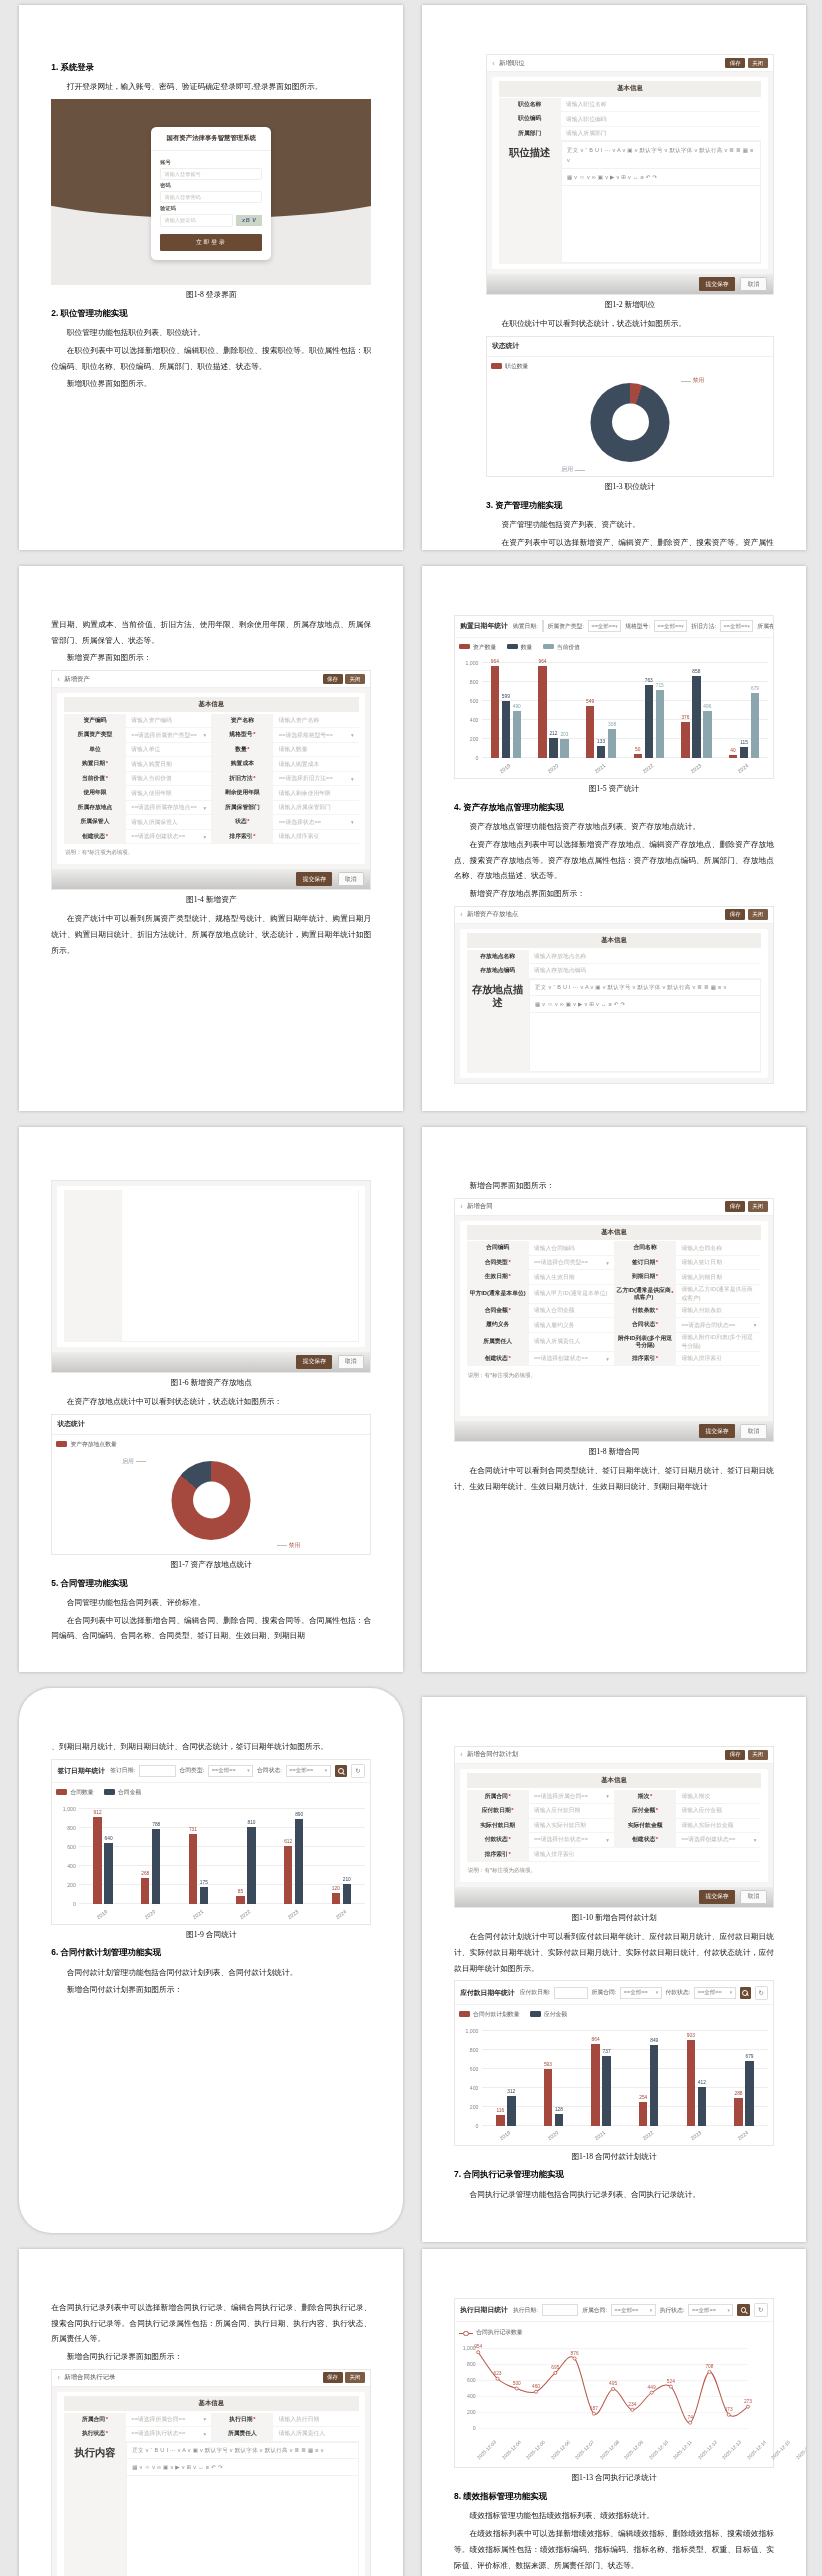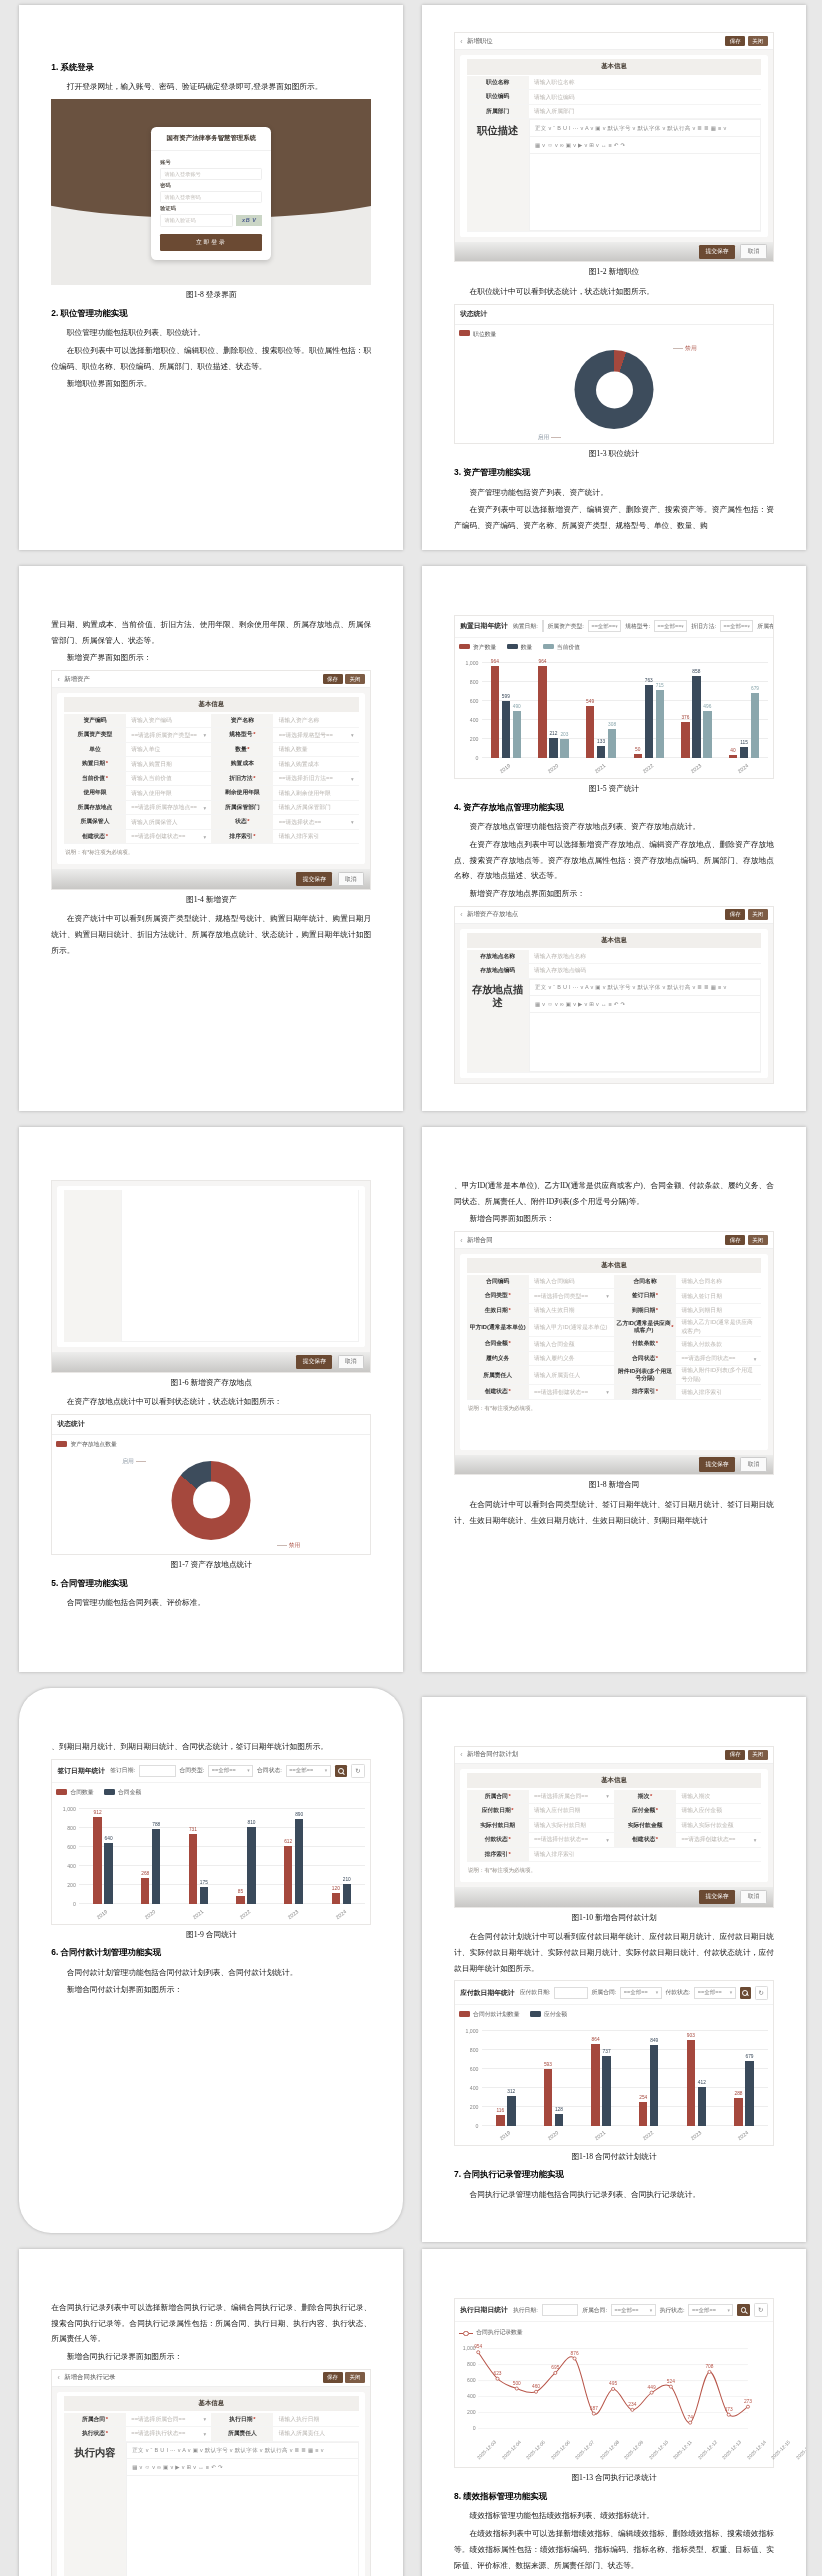--- a/index.html
+++ b/index.html
@@ -127,21 +127,21 @@
       </div>
       <div class="cap">图1-8 登录界面</div>
       <div class="h">2. 职位管理功能实现</div>
       <div class="p">职位管理功能包括职位列表、职位统计。</div>
       <div class="p">在职位列表中可以选择新增职位、编辑职位、删除职位、搜索职位等。职位属性包括：职位编码、职位名称、职位编码、所属部门、职位描述、状态等。</div>
       <div class="p">新增职位界面如图所示。</div>
     </div>
   </div>
 
   <div class="page" style="left:422px;top:5.2px;">
-    <div class="inner" style="padding-top:23px;">
+    <div class="inner" style="padding-top:45px;margin-left:32px;">
       <div class="shot">
         <div class="shot-head">
             <span class="back">‹</span>
           <span>新增职位</span>
           <span class="shot-btns">
               <span class="btn-brown">保存</span>
               <span class="btn-brown alt">关闭</span>
             </span>
           </div>
         <div class="shot-body">
@@ -561,26 +561,26 @@
             </div>
           <div class="dcall" style="right:22%;bottom:3.9px;color:#b05a4e;">
               <span class="dline"></span>
               <span>禁用</span>
             </div>
         </div>
       </div>
       <div class="cap">图1-7 资产存放地点统计</div>
       <div class="h">5. 合同管理功能实现</div>
       <div class="p">合同管理功能包括合同列表、评价标准。</div>
+      <div class="p">在合同列表中可以选择新增合同、编辑合同、删除合同、搜索合同等。合同属性包括：合同编码、合同编码、合同名称、合同类型、签订日期、生效日期、到期日期</div>
     </div>
   </div>
 
   <div class="page" style="left:422px;top:1127px;">
     <div class="inner">
-      <div class="p cont">、甲方ID(通常是本单位)、乙方ID(通常是供应商或客户)、合同金额、付款条款、履约义务、合同状态、所属责任人、附件ID列表(多个用逗号分隔)等。</div>
       <div class="p">新增合同界面如图所示：</div>
       <div class="shot">
         <div class="shot-head">
             <span class="back">‹</span>
           <span>新增合同</span>
           <span class="shot-btns">
               <span class="btn-brown">保存</span>
               <span class="btn-brown alt">关闭</span>
             </span>
           </div>

